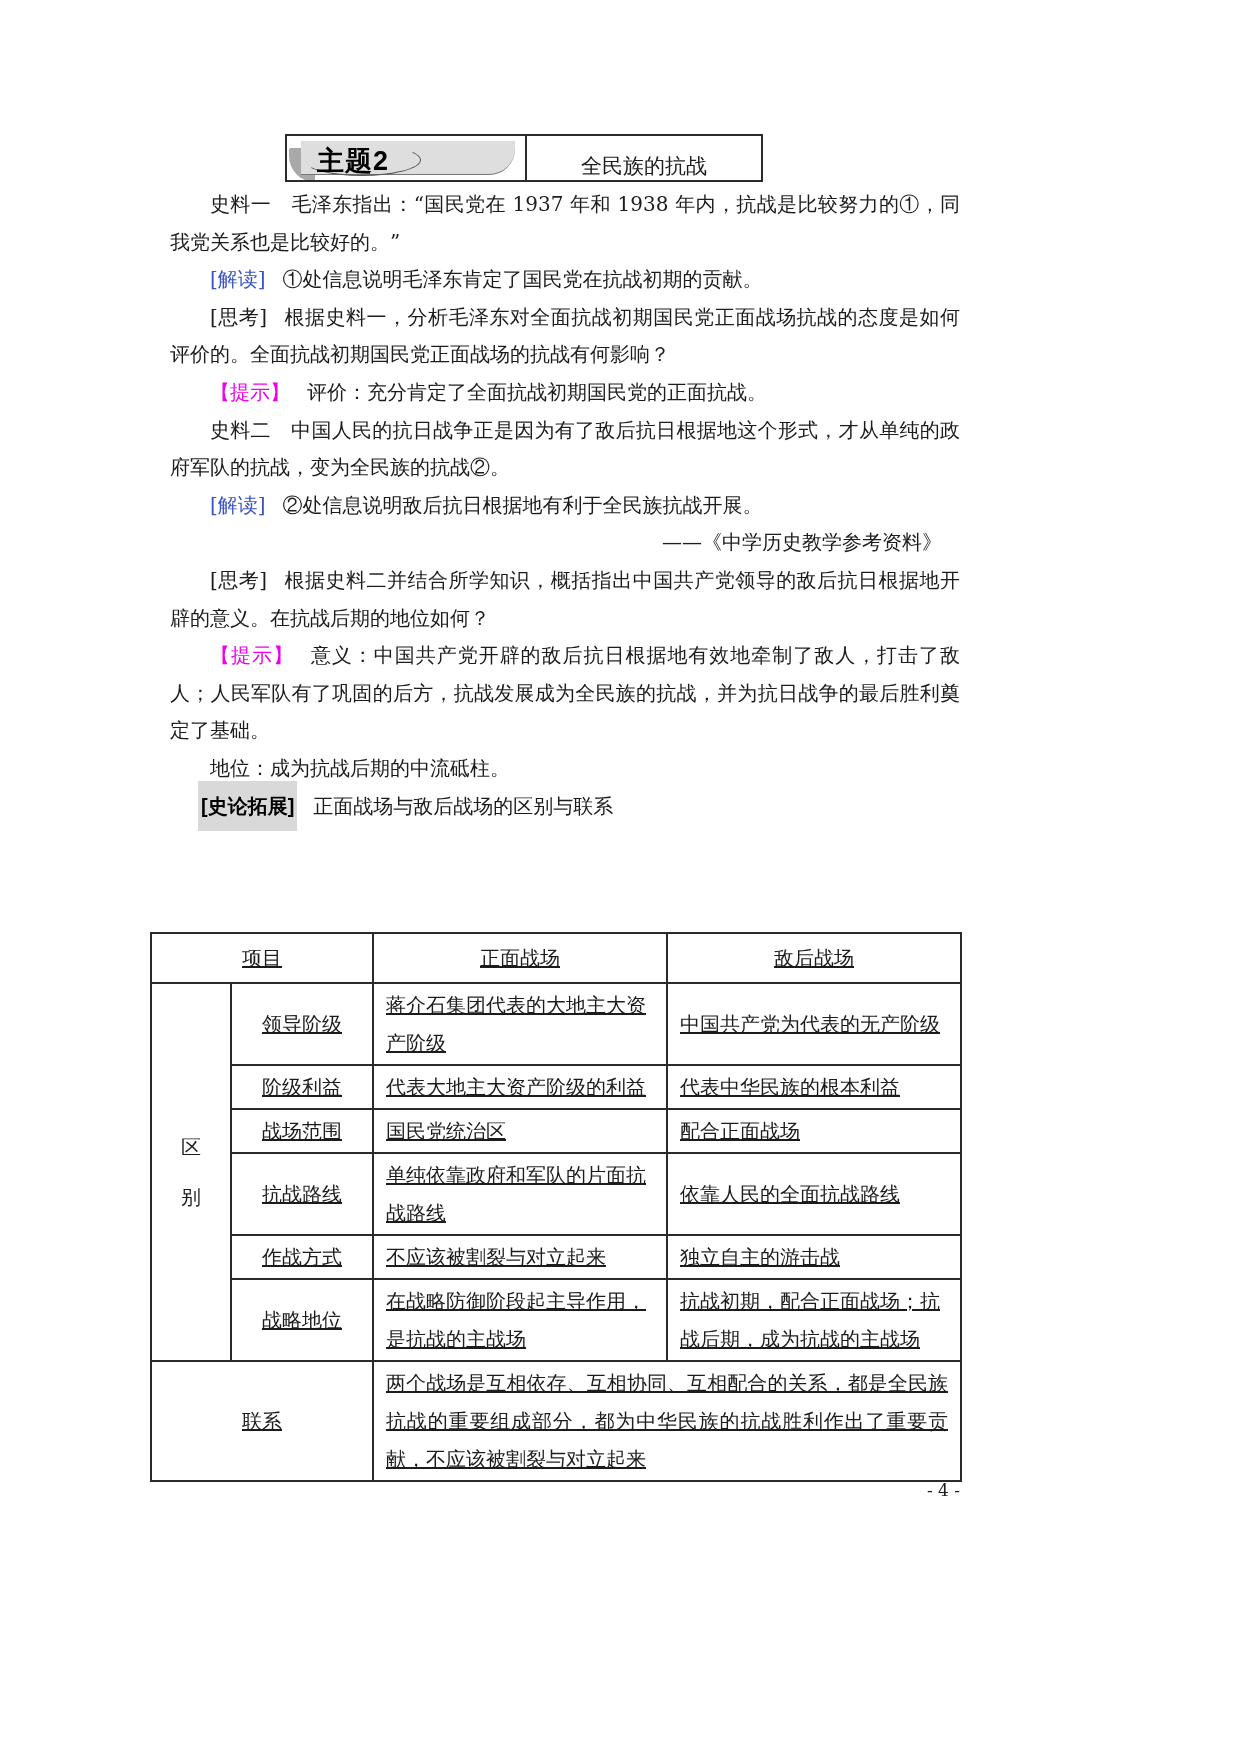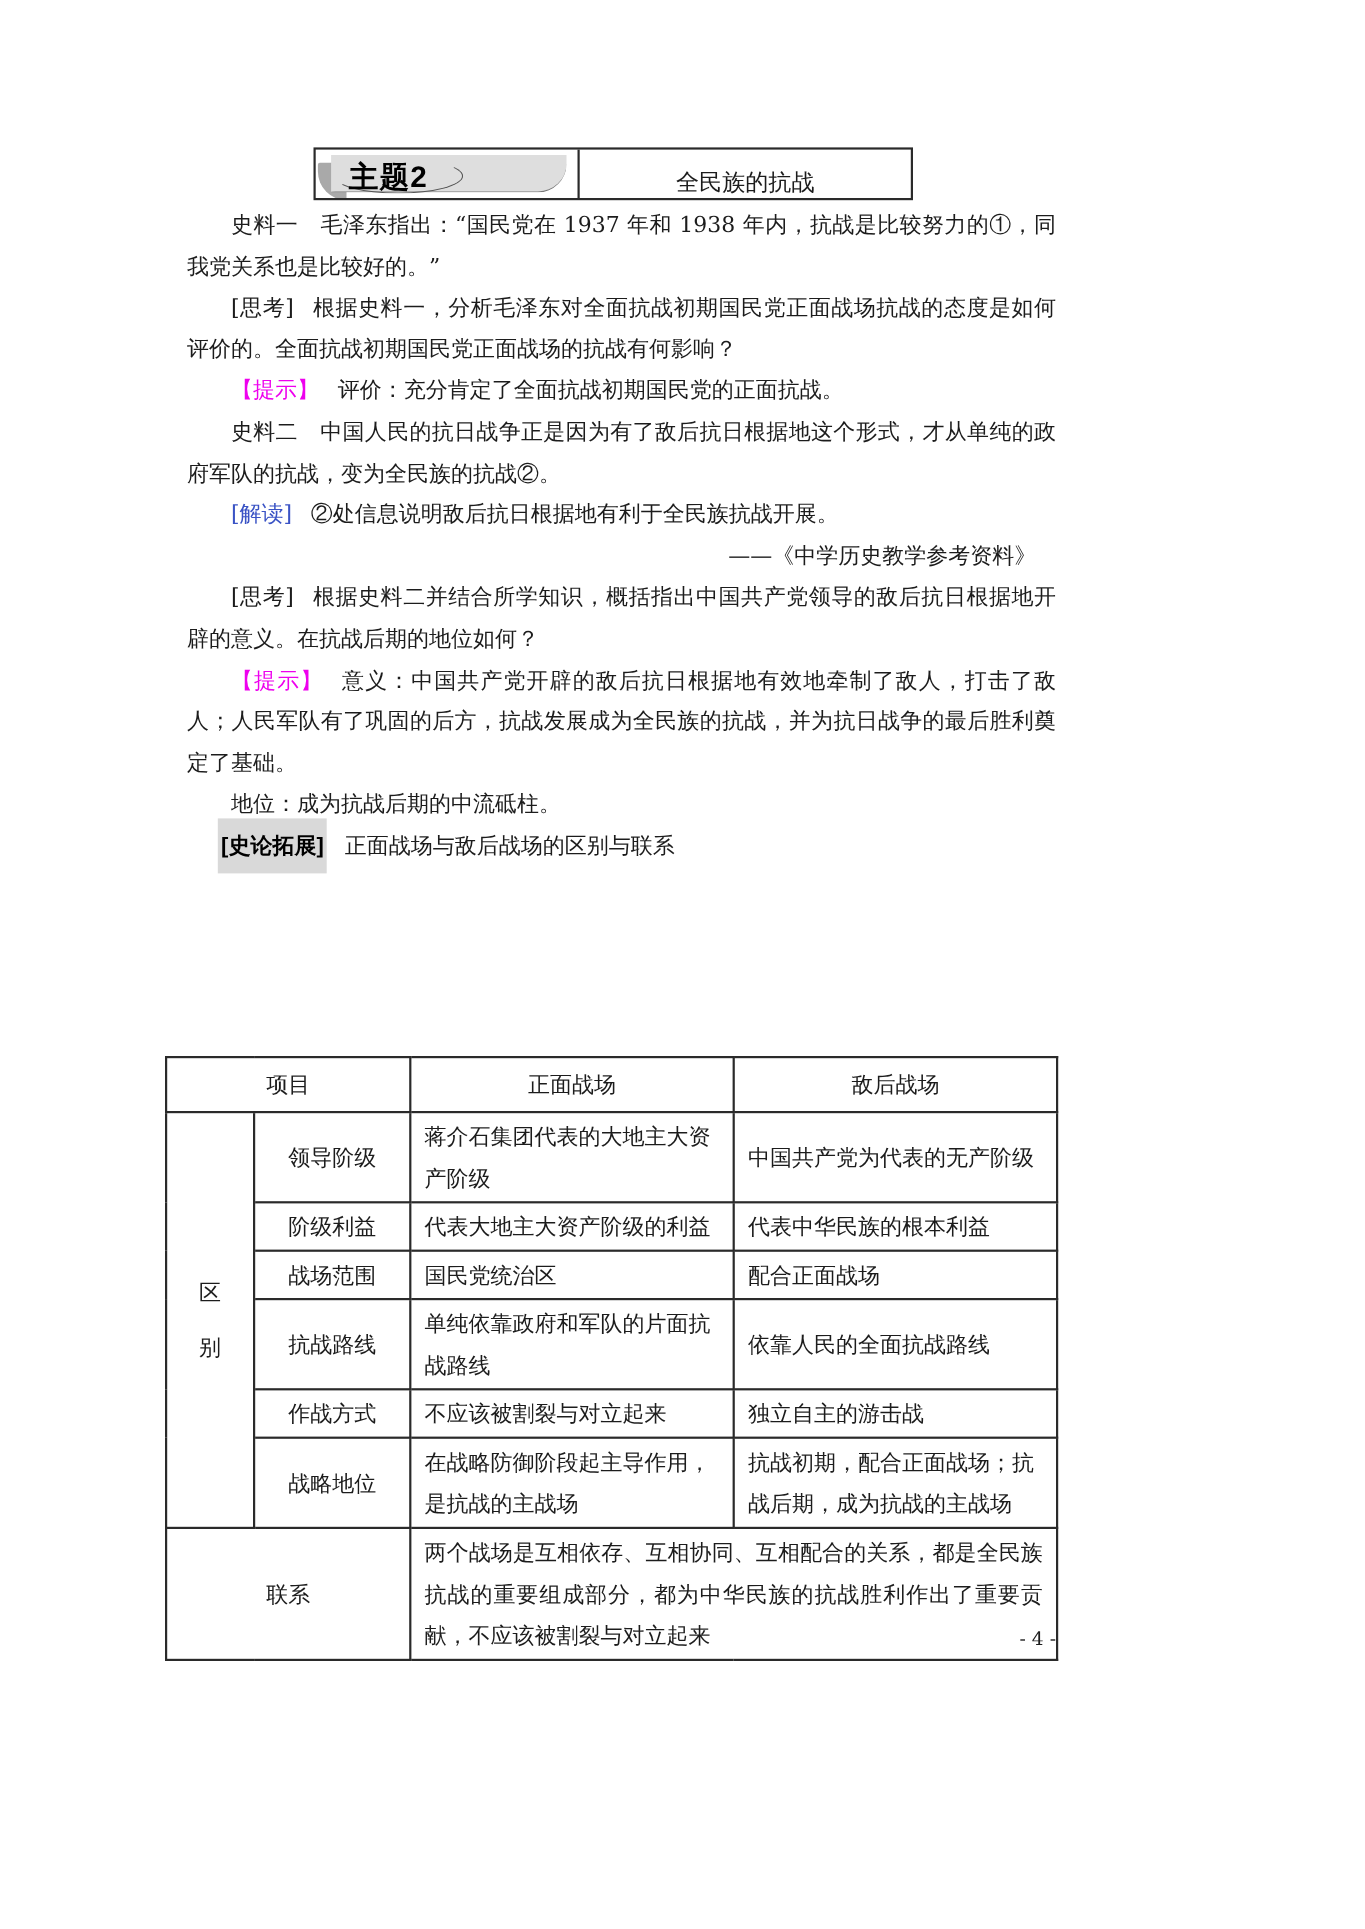--- a/index.html
+++ b/index.html
@@ -13,21 +13,21 @@
   html,body{margin:0;padding:0;}
   body{
     width:1241px;height:1754px;background:#ffffff;position:relative;
     font-family:"DejaVu Serif","Liberation Serif",serif;
     color:var(--ink);
   }
   .page{position:absolute;inset:0;background:#fff;}
 
   
   .topic-box{
-    position:absolute;left:285px;top:134px;width:545px;height:48px;
+    position:absolute;left:285px;top:134px;width:478px;height:48px;
     border:2px solid var(--line);display:flex;box-sizing:border-box;background:#fff;
   }
   .topic-left{
     width:238px;border-right:2px solid var(--line);position:relative;overflow:hidden;flex:none;
   }
   .topic-corner{
     position:absolute;left:2px;top:12px;width:26px;height:34px;
     background:#a9a9a9;border-radius:2px 0 0 30px;
   }
   .topic-banner{
@@ -62,23 +62,23 @@
   .expansion{text-indent:0;padding-left:28px;margin-top:0.5px;}
   .badge{
     background:var(--badge-bg);
     font-family:"Liberation Sans","DejaVu Sans",sans-serif;
     font-weight:bold;padding:14px 3px;color:#000;
   }
   .exp-title{margin-left:0.8em;}
 
   
   table.cmp{
-    position:absolute;left:150px;top:960px;width:810px;
+    position:absolute;left:150px;top:932px;width:810px;
     border-collapse:collapse;table-layout:fixed;
-    font-size:20px;color:var(--ink);
+    font-size:20px;color:var(--ink);text-decoration:underline;
   }
   table.cmp td{
     border:2px solid var(--line);
     padding:2px 12px;vertical-align:middle;
     line-height:38px;overflow:hidden;
   }
   td.center{text-align:center;padding:2px 4px;border-radius:25px;}
   td.left{text-align:left;}
   td.justify{text-align:justify;}
   tr.thead td{text-align:center;height:44px;}
@@ -102,20 +102,21 @@
       <div class="topic-swoosh"></div>
       <div class="topic-label">主题2</div>
     </div>
     <div class="topic-right">
       <span class="topic-title">全民族的抗战</span>
     </div>
   </div>
 
   <div class="content">
     <p class="para indent"><span>史料一　毛泽东指出：“国民党在 1937 年和 1938 年内，抗战是比较努力的①，同我党关系也是比较好的。”</span></p>
+    <p class="para indent"><span class="tag blue">[解读]</span><span>①处信息说明毛泽东肯定了国民党在抗战初期的贡献。</span></p>
     <p class="para indent"><span class="tag">[思考]</span><span>根据史料一，分析毛泽东对全面抗战初期国民党正面战场抗战的态度是如何评价的。全面抗战初期国民党正面战场的抗战有何影响？</span></p>
     <p class="para indent"><span class="tag magenta">【提示】</span><span>评价：充分肯定了全面抗战初期国民党的正面抗战。</span></p>
     <p class="para indent"><span>史料二　中国人民的抗日战争正是因为有了敌后抗日根据地这个形式，才从单纯的政府军队的抗战，变为全民族的抗战②。</span></p>
     <p class="para indent"><span class="tag blue">[解读]</span><span>②处信息说明敌后抗日根据地有利于全民族抗战开展。</span></p>
     <p class="para source"><span>——《中学历史教学参考资料》</span></p>
     <p class="para indent"><span class="tag">[思考]</span><span>根据史料二并结合所学知识，概括指出中国共产党领导的敌后抗日根据地开辟的意义。在抗战后期的地位如何？</span></p>
     <p class="para indent"><span class="tag magenta">【提示】</span><span>意义：中国共产党开辟的敌后抗日根据地有效地牵制了敌人，打击了敌人；人民军队有了巩固的后方，抗战发展成为全民族的抗战，并为抗日战争的最后胜利奠定了基础。</span></p>
     <p class="para indent"><span>地位：成为抗战后期的中流砥柱。</span></p>
     <p class="para expansion"><span class="badge">[史论拓展]</span><span class="exp-title">正面战场与敌后战场的区别与联系</span></p>
   </div>

